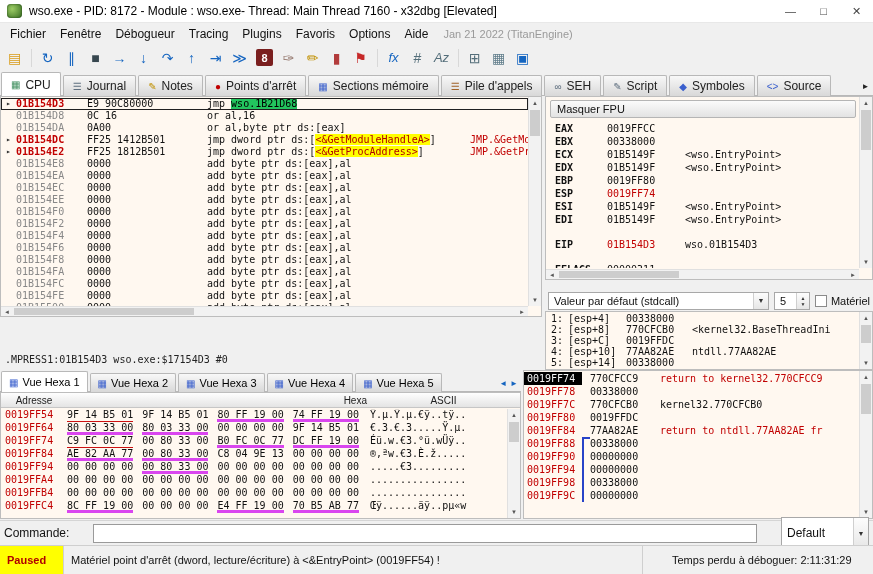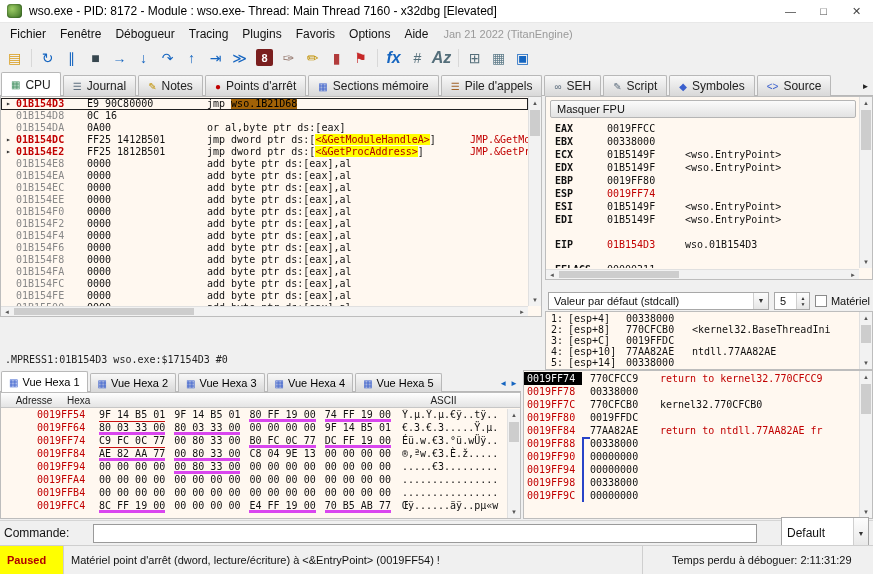--- a/index.html
+++ b/index.html
@@ -15,21 +15,21 @@
 
   
   .menubar{position:absolute;top:23px;left:0;right:0;height:21px;display:flex;align-items:center;font-size:12px;padding-left:3px;background:#f0f0f0;}
   .menu-item{padding:2px 7px;color:#111;}
   .menu-date{color:#9a9a9a;margin-left:8px;font-size:11px;}
 
   
   .toolbar{position:absolute;top:44px;left:0;right:0;height:27px;display:flex;align-items:center;padding-left:3px;background:#f0f0f0;}
   .tool-btn{min-width:23px;height:23px;display:flex;align-items:center;justify-content:center;font-size:14px;margin-right:1px;}
   .tool-btn.boxed{background:#7a1f1f;color:#fff;font-size:11px;font-weight:bold;min-width:17px;width:17px;height:17px;margin:0 4px;border-radius:2px;}
-  .tool-btn.italic{font-style:italic;font-weight:bold;font-size:16px;}
+  .tool-btn.italic{font-style:italic;font-weight:normal;font-size:13px;}
   .tool-sep{width:1px;height:18px;background:#d8d8d8;margin:0 4px;}
 
   
   .tabbar{position:absolute;top:71px;left:0;right:0;height:25px;display:flex;align-items:flex-end;padding-left:1px;background:#f0f0f0;box-shadow:inset 0 -1px 0 #b8b8b8;}
   #tabs-list{display:flex;align-items:flex-end;overflow:hidden;flex:1;height:100%;}
   .tab{flex:0 0 auto;height:21px;display:flex;align-items:center;gap:5px;padding:0 9px;margin-right:2px;font-size:12px;background:linear-gradient(#f8f8f8,#d8d8d8);border:1px solid #b8b8b8;border-bottom:none;border-radius:2px 2px 0 0;color:#222;white-space:nowrap;}
   .tab.active{height:24px;background:#fff;}
   .tab-icon{font-size:10px;}
   .tab-overflow{width:15px;height:20px;display:flex;align-items:center;justify-content:center;font-size:8px;color:#222;}
 
@@ -51,40 +51,40 @@
   #disasm-pane{top:96px;left:0;width:542px;height:221px;}
   #disasm-rows{position:absolute;top:1px;left:0;right:13px;bottom:10px;overflow:hidden;font-family:"DejaVu Sans Mono",monospace;font-size:10px;}
   .drow{display:flex;height:12px;line-height:12px;white-space:pre;}
   .drow.sel{outline:1px solid #202020;outline-offset:-1px;}
   .d-gut{width:15px;text-align:center;font-size:8px;color:#333;}
   .d-addr{width:71px;color:#888;}
   .d-addr.bp{color:#c10000;font-weight:bold;}
   .d-bytes{width:120px;color:#111;}
   .d-ins{flex:1;color:#111;overflow:hidden;}
   .d-cmt{width:58px;color:#c10000;overflow:hidden;}
-  .hl{background:#a16207;color:#000;}
+  .hl{background:#22c55e;color:#000;}
   .hlr{background:#ffff00;color:#b00000;}
 
   #info-pane{position:absolute;top:319px;left:0;width:542px;height:31px;background:#fff8f0;border:1px solid #bdbdbd;font-family:"DejaVu Sans Mono",monospace;font-size:10px;padding:2px 5px;color:#111;}
   #section-line{position:absolute;top:354px;left:5px;font-family:"DejaVu Sans Mono",monospace;font-size:10px;color:#222;}
 
   
   #dump-tabs{position:absolute;top:370px;left:0;width:521px;height:22px;display:flex;align-items:flex-end;padding-left:1px;box-shadow:inset 0 -1px 0 #b8b8b8;}
   .dtab{height:19px;display:flex;align-items:center;gap:4px;padding:0 7px;font-size:11px;background:linear-gradient(#f8f8f8,#d8d8d8);border:1px solid #b8b8b8;border-bottom:none;border-radius:2px 2px 0 0;margin-right:2px;white-space:nowrap;}
   .dtab.active{background:#fff;height:21px;}
   .dtab-arrows{margin-left:auto;display:flex;gap:3px;padding:0 3px 4px 0;font-size:8px;color:#1565c0;}
 
   
   #dump-pane{top:392px;left:0;width:521px;height:127px;}
   .dump-header{display:flex;height:15px;background:linear-gradient(#fefefe,#e4e4e4);border-bottom:1px solid #c6c6c6;align-items:center;color:#222;font-size:10px;}
   .dh-addr{width:66px;text-align:center;}
-  .dh-hex{width:300px;text-align:left;}
+  .dh-hex{width:300px;text-align:right;}
   .dh-ascii{flex:1;text-align:center;}
   #dump-rows{position:absolute;top:16px;left:0;right:13px;bottom:0;overflow:hidden;font-family:"DejaVu Sans Mono",monospace;font-size:10px;}
-  .dump-row{display:flex;height:13px;line-height:12px;white-space:pre;padding-left:32px;}
+  .dump-row{display:flex;height:13px;line-height:12px;white-space:pre;}
   .daddr{width:66px;padding-left:4px;color:#c10000;}
   .dgroup{margin-right:9px;color:#111;}
   .m-b{border-bottom:3px solid #d946ef;}
   .m-r{border-bottom:1px solid #cc1111;}
   .dascii{color:#111;margin-left:2px;}
 
   
   #stack-pane{top:370px;left:523px;width:350px;height:149px;}
   #stack-rows{position:absolute;top:1px;left:0;right:13px;bottom:0;overflow:hidden;font-family:"DejaVu Sans Mono",monospace;font-size:10px;}
   .srow{display:flex;height:13px;line-height:13px;white-space:pre;}
@@ -237,21 +237,21 @@
           <span class="tab-icon" style="color: rgb(58, 95, 205);">&lt;&gt;</span>
           <span class="tab-label">Source</span>
         </div>
       </div>
     <span class="tab-overflow">►</span>
   </div>
 
   <div class="pane" id="disasm-pane">
     <div id="disasm-rows">
         <div class="drow sel"><span class="d-gut">▸</span><span class="d-addr bp">01B154D3</span><span class="d-bytes">E9 90C80000</span><span class="d-ins"><span>jmp </span><span class="hl">wso.1B21D68</span></span><span class="d-cmt"></span></div>
-        <div class="drow"><span class="d-gut"></span><span class="d-addr">01B154D8</span><span class="d-bytes">0C 16</span><span class="d-cmt"></span></div>
+        <div class="drow"><span class="d-gut"></span><span class="d-addr">01B154D8</span><span class="d-bytes">0C 16</span><span class="d-ins"><span>or al,16</span></span><span class="d-cmt"></span></div>
         <div class="drow"><span class="d-gut"></span><span class="d-addr">01B154DA</span><span class="d-bytes">0A00</span><span class="d-ins"><span>or al,byte ptr ds:[eax]</span></span><span class="d-cmt"></span></div>
         <div class="drow"><span class="d-gut">▸</span><span class="d-addr bp">01B154DC</span><span class="d-bytes">FF25 1412B501</span><span class="d-ins"><span>jmp dword ptr ds:[</span><span class="hlr">&lt;&amp;GetModuleHandleA&gt;</span><span>]</span></span><span class="d-cmt">JMP.&amp;GetMo</span></div>
         <div class="drow"><span class="d-gut">▸</span><span class="d-addr bp">01B154E2</span><span class="d-bytes">FF25 1812B501</span><span class="d-ins"><span>jmp dword ptr ds:[</span><span class="hlr">&lt;&amp;GetProcAddress&gt;</span><span>]</span></span><span class="d-cmt">JMP.&amp;GetPr</span></div>
         <div class="drow"><span class="d-gut"></span><span class="d-addr">01B154E8</span><span class="d-bytes">0000</span><span class="d-ins"><span>add byte ptr ds:[eax],al</span></span><span class="d-cmt"></span></div>
         <div class="drow"><span class="d-gut"></span><span class="d-addr">01B154EA</span><span class="d-bytes">0000</span><span class="d-ins"><span>add byte ptr ds:[eax],al</span></span><span class="d-cmt"></span></div>
         <div class="drow"><span class="d-gut"></span><span class="d-addr">01B154EC</span><span class="d-bytes">0000</span><span class="d-ins"><span>add byte ptr ds:[eax],al</span></span><span class="d-cmt"></span></div>
         <div class="drow"><span class="d-gut"></span><span class="d-addr">01B154EE</span><span class="d-bytes">0000</span><span class="d-ins"><span>add byte ptr ds:[eax],al</span></span><span class="d-cmt"></span></div>
         <div class="drow"><span class="d-gut"></span><span class="d-addr">01B154F0</span><span class="d-bytes">0000</span><span class="d-ins"><span>add byte ptr ds:[eax],al</span></span><span class="d-cmt"></span></div>
         <div class="drow"><span class="d-gut"></span><span class="d-addr">01B154F2</span><span class="d-bytes">0000</span><span class="d-ins"><span>add byte ptr ds:[eax],al</span></span><span class="d-cmt"></span></div>
         <div class="drow"><span class="d-gut"></span><span class="d-addr">01B154F4</span><span class="d-bytes">0000</span><span class="d-ins"><span>add byte ptr ds:[eax],al</span></span><span class="d-cmt"></span></div>

